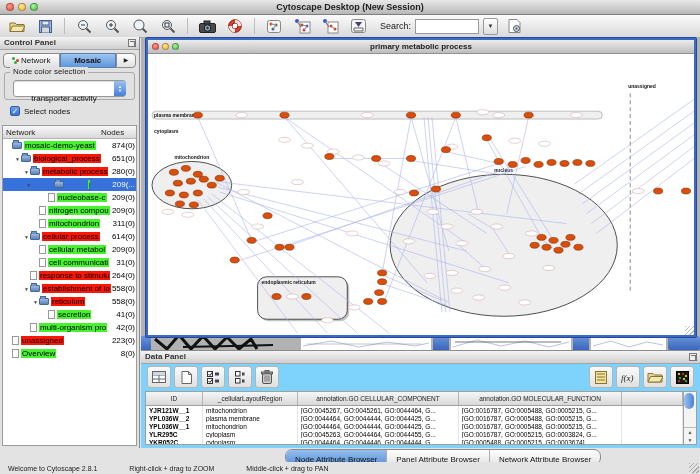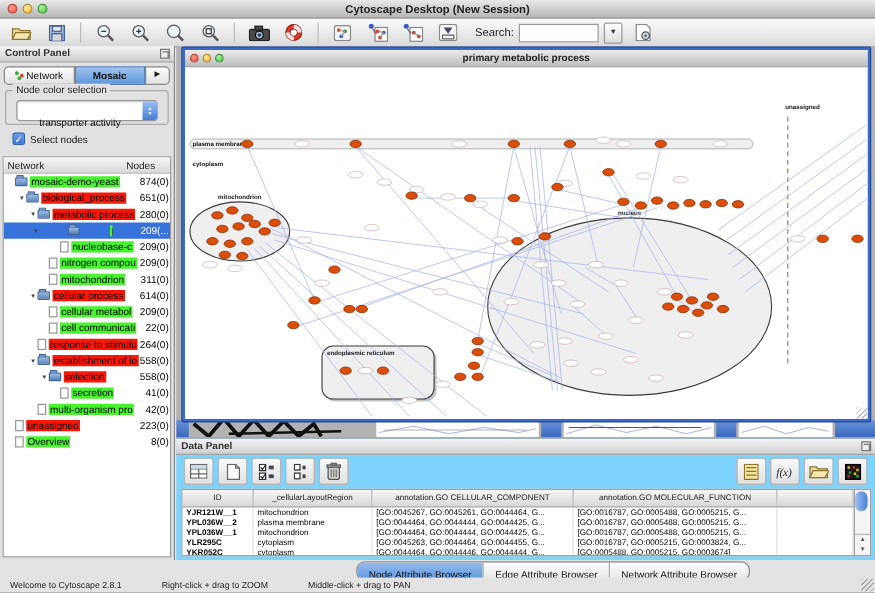--- a/index.html
+++ b/index.html
@@ -324,41 +324,41 @@
             <span class="tarr"></span>
             <span class="ticon leaf"></span>
             <span class="lbl green">cellular metabol</span>
             <span class="cnt">209(0)</span>
           </div>
           <div class="tree-row">
             <span class="indent" style="width: 29px;"></span>
             <span class="tarr"></span>
             <span class="ticon leaf"></span>
             <span class="lbl green">cell communicati</span>
-            <span class="cnt">22(0)</span>
+            <span class="cnt">31(0)</span>
           </div>
           <div class="tree-row">
             <span class="indent" style="width: 20px;"></span>
             <span class="tarr"></span>
             <span class="ticon leaf"></span>
             <span class="lbl red">response to stimulu</span>
             <span class="cnt">264(0)</span>
           </div>
           <div class="tree-row">
             <span class="indent" style="width: 20px;"></span>
             <span class="tarr">▼</span>
             <span class="ticon folder"></span>
             <span class="lbl red">establishment of lo</span>
             <span class="cnt">558(0)</span>
           </div>
           <div class="tree-row">
             <span class="indent" style="width: 29px;"></span>
             <span class="tarr">▼</span>
             <span class="ticon folder"></span>
-            <span class="lbl red">selection</span>
+            <span class="lbl red">reticulum</span>
             <span class="cnt">558(0)</span>
           </div>
           <div class="tree-row">
             <span class="indent" style="width: 38px;"></span>
             <span class="tarr"></span>
             <span class="ticon leaf"></span>
             <span class="lbl green">secretion</span>
             <span class="cnt">41(0)</span>
           </div>
           <div class="tree-row">
@@ -714,21 +714,21 @@
       <span class="vthumb"></span>
       <span class="varrows">
           <span>▲</span>
           <span>▼</span>
         </span>
     </div>
   </div>
 
   <div class="attr-tabs" id="attr-tabs">
       <span class="attr-tab selected">Node Attribute Browser</span>
-      <span class="attr-tab">Edge Attribute Browser</span>
+      <span class="attr-tab">Panel Attribute Browser</span>
       <span class="attr-tab">Network Attribute Browser</span>
     </div>
 
   <div class="statusbar" id="status-bar">
       <span>Welcome to Cytoscape 2.8.1</span>
       <span>Right-click + drag to ZOOM</span>
       <span>Middle-click + drag to PAN</span>
     </div>
   <div class="app-grip"></div>
 </div>

